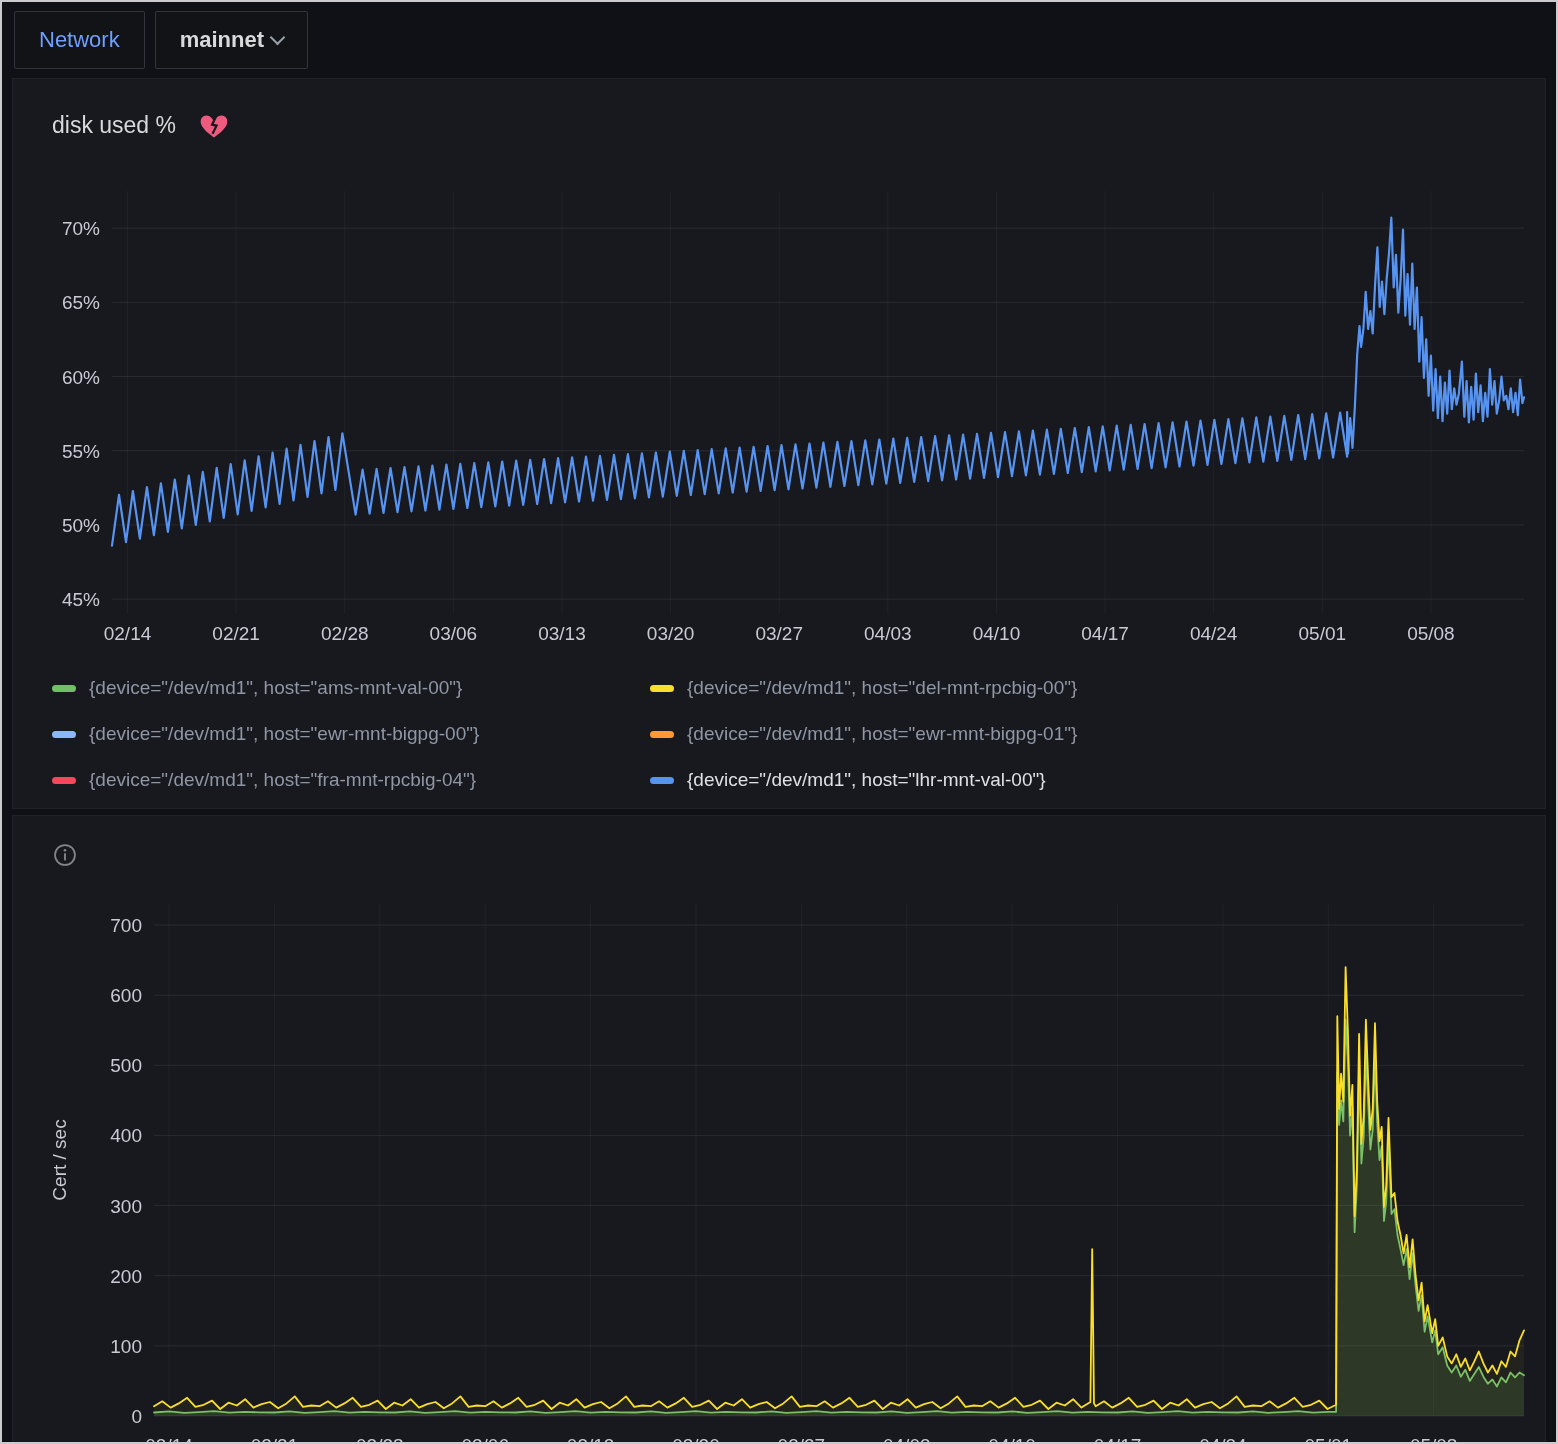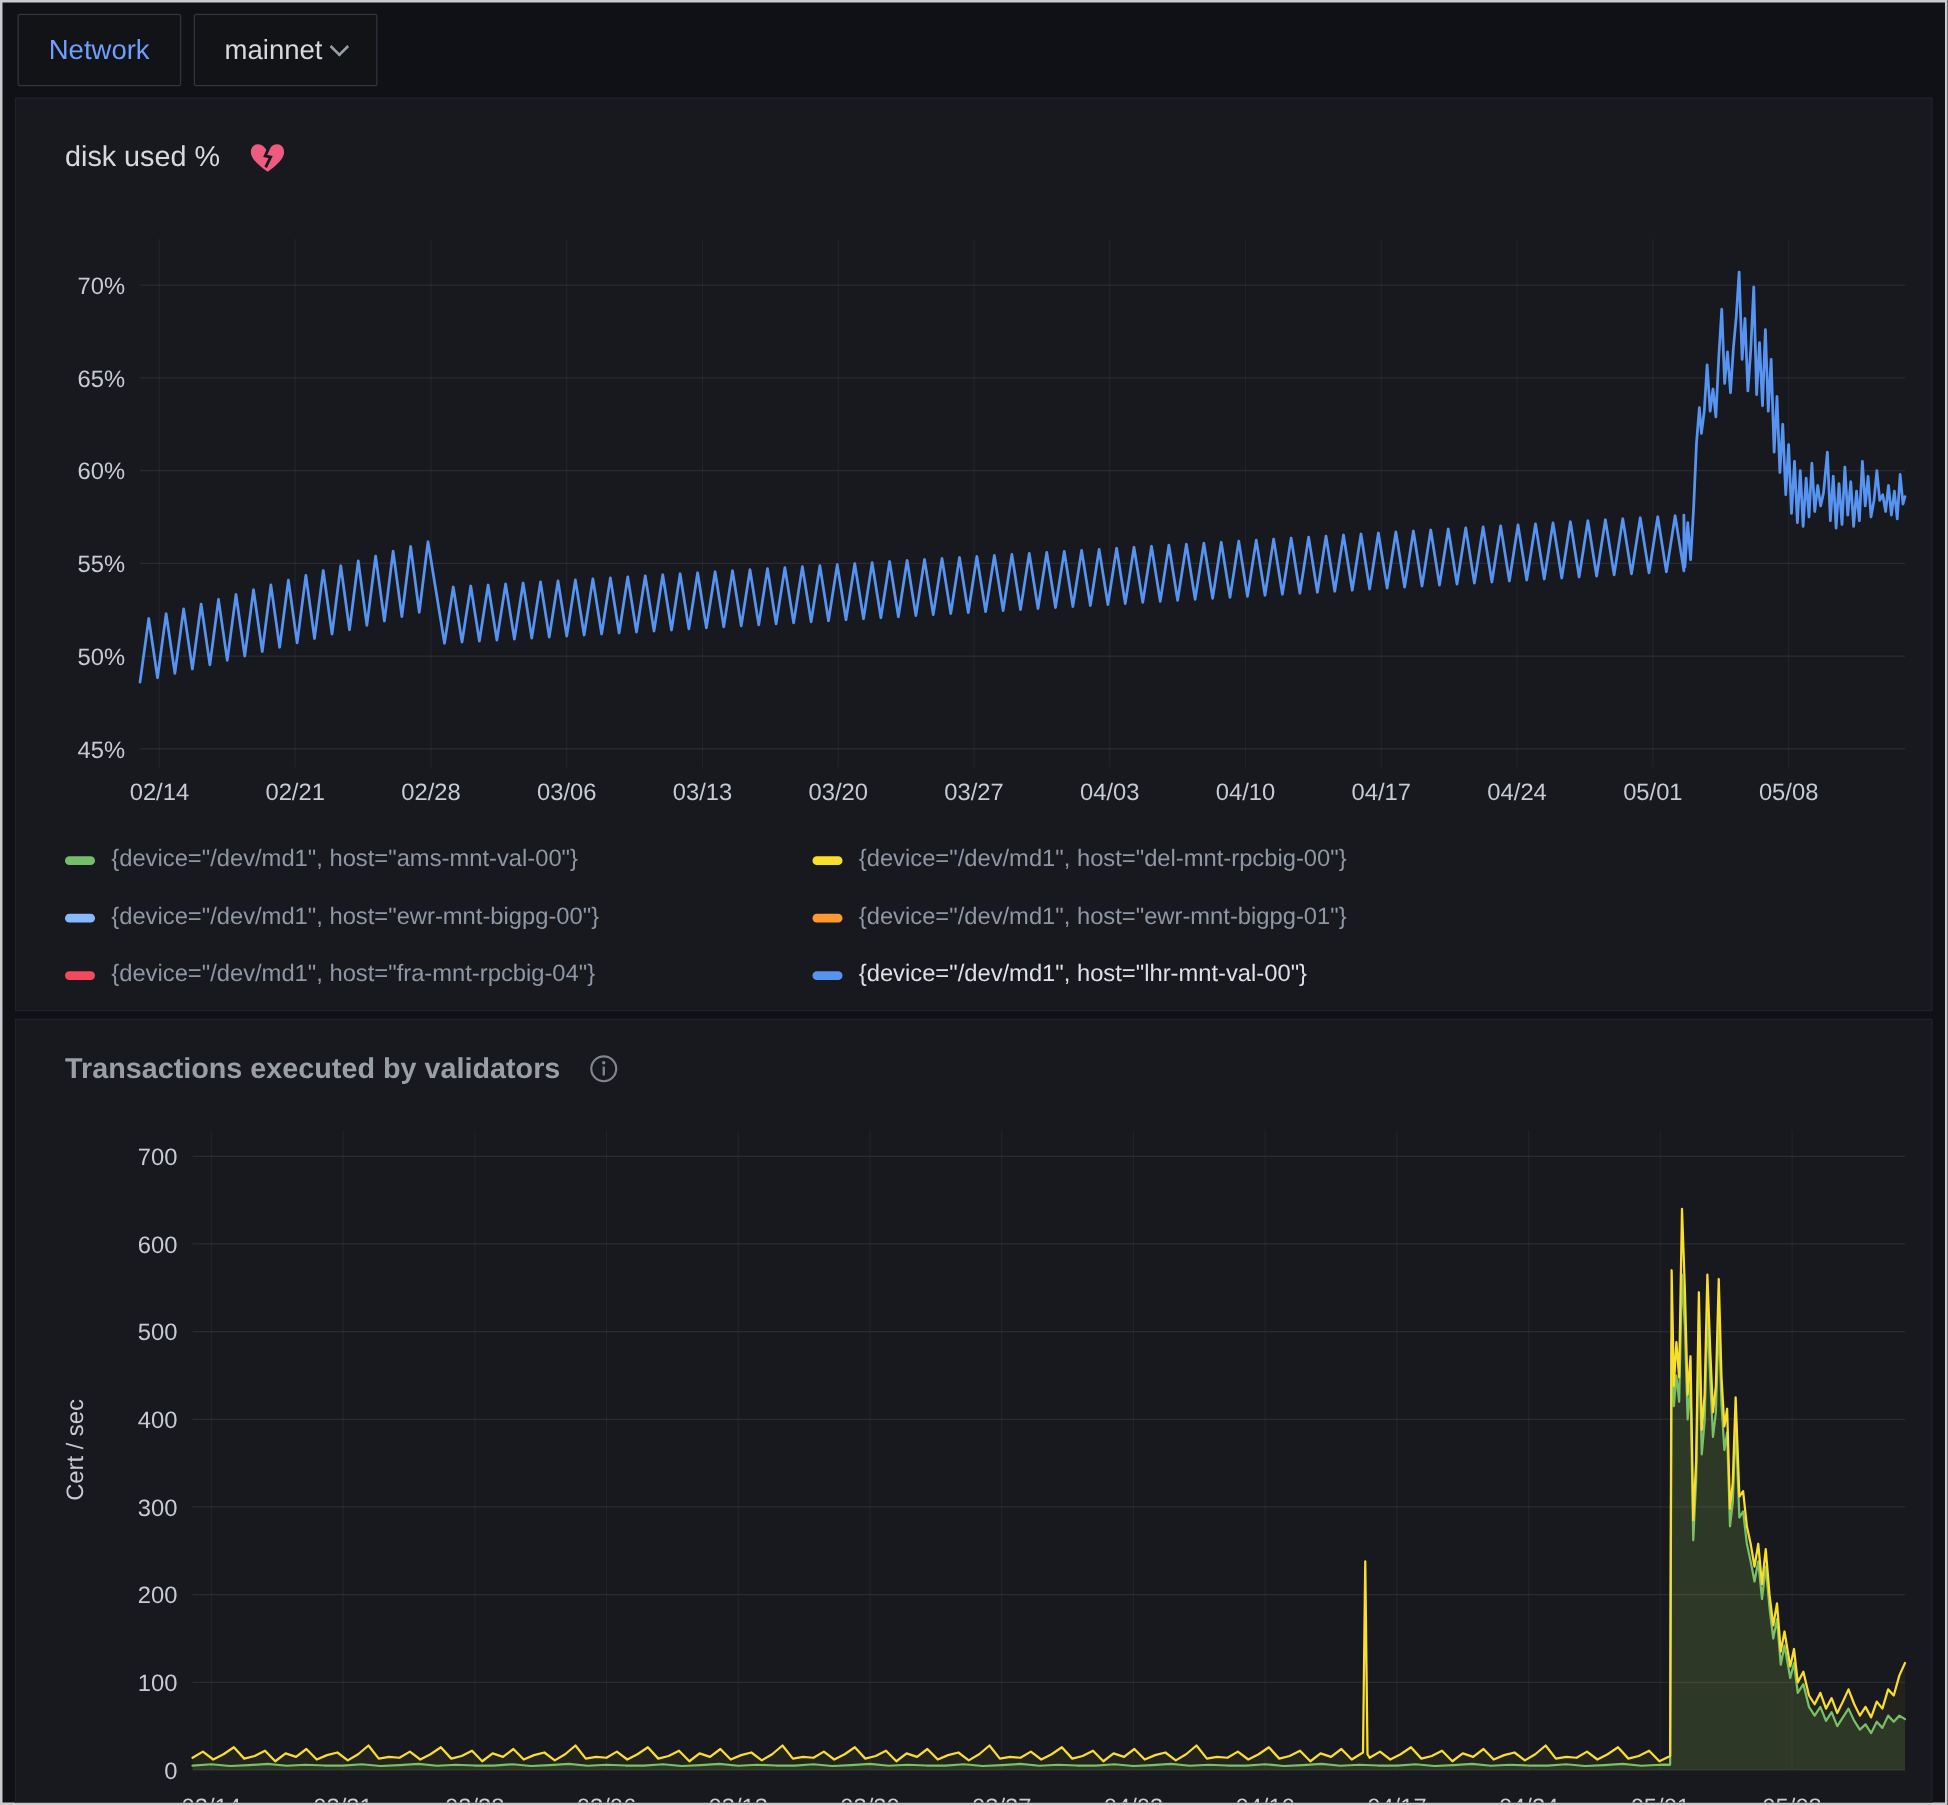--- a/index.html
+++ b/index.html
@@ -12,21 +12,21 @@
     font-family:"Liberation Sans","DejaVu Sans",sans-serif;
     color:#d8d9da;
   }
   .topbar { display:flex; gap:10px; padding:8px 12px; height:76px; align-items:center; }
   .var-box {
     height:58px; display:flex; align-items:center; padding:0 24px;
     background:#121317; border:1px solid #31353c; border-radius:2px;
     font-size:22px;
   }
   .var-label { color:#6e9fff; font-weight:400; }
-  .var-value { color:#d8d9da; font-weight:400; gap:8px; cursor:pointer; }
+  .var-value { color:#d8d9da; font-weight:700; gap:8px; cursor:pointer; }
   .chev {
     width:11px; height:11px; display:inline-block; margin-top:-6px;
     border-right:2px solid #9aa0aa; border-bottom:2px solid #9aa0aa;
     transform:rotate(45deg);
   }
   .panel {
     margin:0 10px; background:#17191e; border:1px solid #1f2228;
     padding:14px 20px 6px 29px;
   }
   .panel-header { height:58px; padding:6px 0 0 10px; display:flex; align-items:center; gap:22px; }
@@ -135,21 +135,20 @@
       </div>
       <div class="legend-item hl">
         <span class="swatch" style="background: rgb(87, 148, 242);"></span>
         <span>{device="/dev/md1", host="lhr-mnt-val-00"}</span>
       </div>
     </div>
   </section>
 
   <section class="panel panel2">
     <div class="panel-header">
-      <h2 class="panel-title">Transactions executed by validators</h2>
       <svg class="info-icon" width="26" height="26" viewBox="0 0 24 24">
         <circle cx="12" cy="12" r="9.2" fill="none" stroke="#82858c" stroke-width="1.6"></circle>
         <rect x="11.15" y="10.4" width="1.7" height="6.6" fill="#82858c"></rect>
         <circle cx="12" cy="7.6" r="1.25" fill="#82858c"></circle>
       </svg>
     </div>
     <svg class="chart" width="1494" height="592" viewBox="0 0 1494 592">
         <line class="grid" x1="112" y1="538" x2="1482" y2="538"></line>
         <text class="tick ytick" x="100" y="545">0</text>
         <line class="grid" x1="112" y1="467.86301369863014" x2="1482" y2="467.86301369863014"></line>

